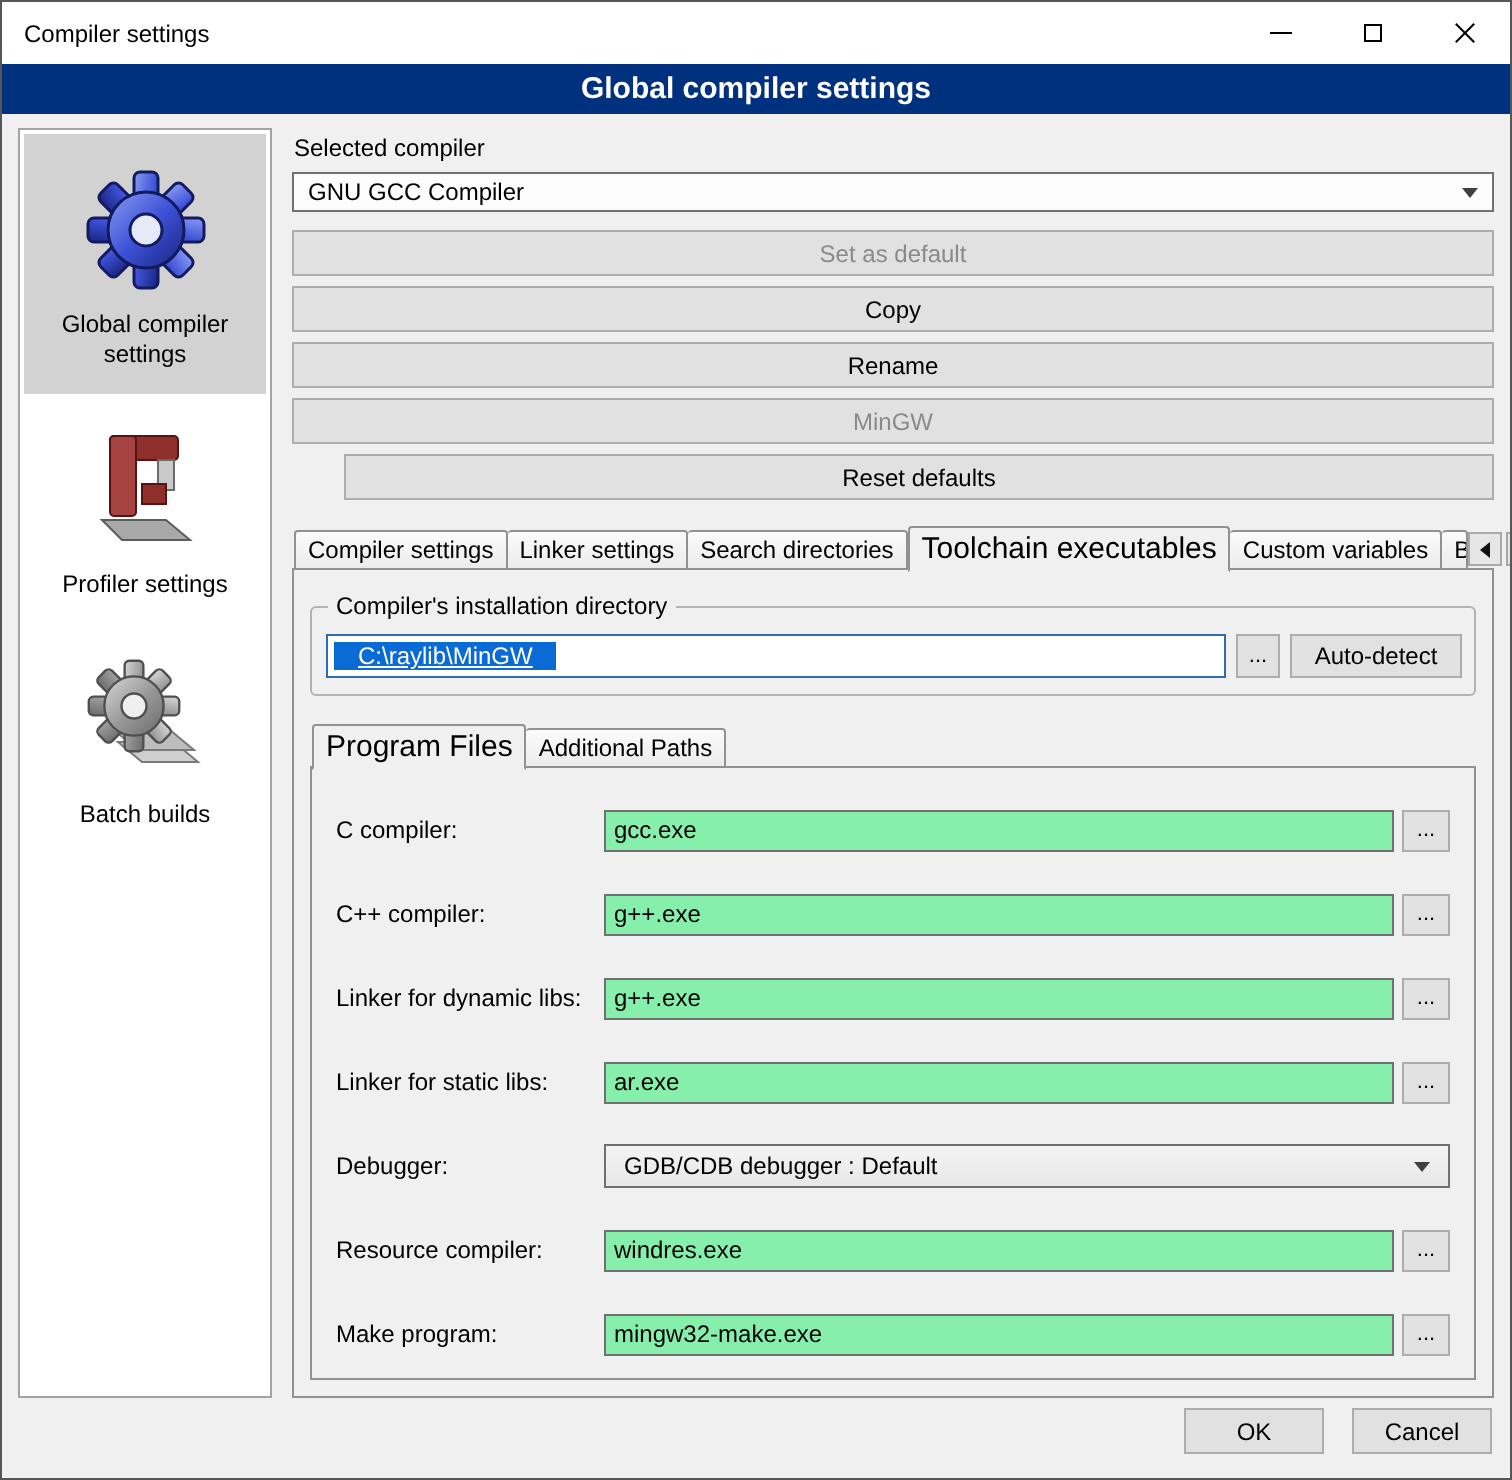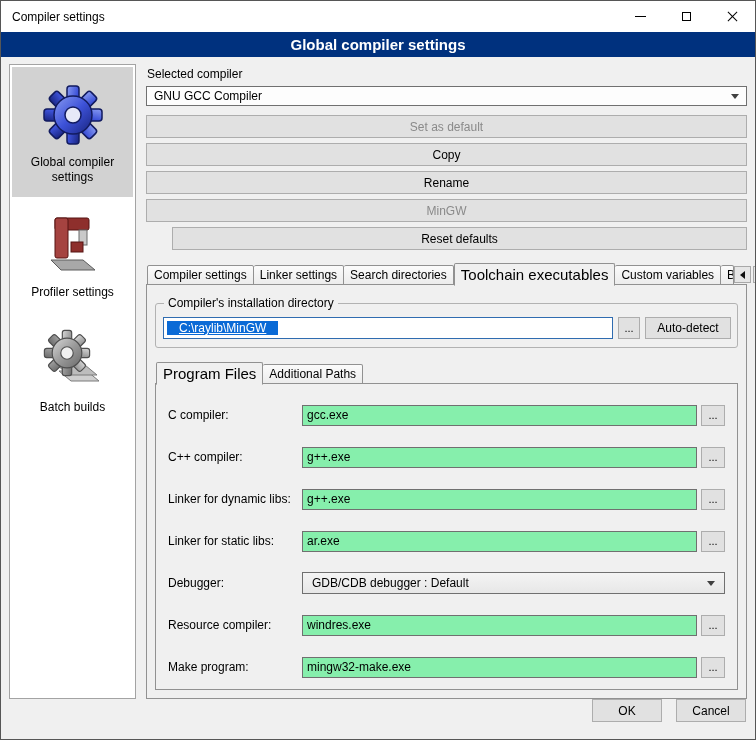--- a/index.html
+++ b/index.html
@@ -120,21 +120,21 @@
     flex:1; min-width:0; height:21px; border:1px solid #707070; background:#86efac;
     padding:0 4px; font-family:inherit; font-size:12px; color:#000;
   }
   .row-browse { margin-left:4px; width:24px; height:21px; }
   .field-combo {
     flex:1; height:22px; border:1px solid #707070; background:linear-gradient(#f4f4f4,#e7e7e7);
     display:flex; align-items:center; gap:6px; padding:0 9px; cursor:default;
   }
 
   
-  .footer { flex:0 0 auto; height:40px; display:flex; justify-content:flex-end; gap:14px; padding:0 9px 7px 9px; }
+  .footer { flex:0 0 auto; height:40px; display:flex; align-items:center; justify-content:flex-end; gap:14px; padding:0 9px 7px 9px; }
   .footer .btn { min-width:70px; }
 </style>
 </head>
 <body>
 
 <div class="window">
 
   <div class="titlebar">
     <span class="title">Compiler settings</span>
     <div class="win-controls">

